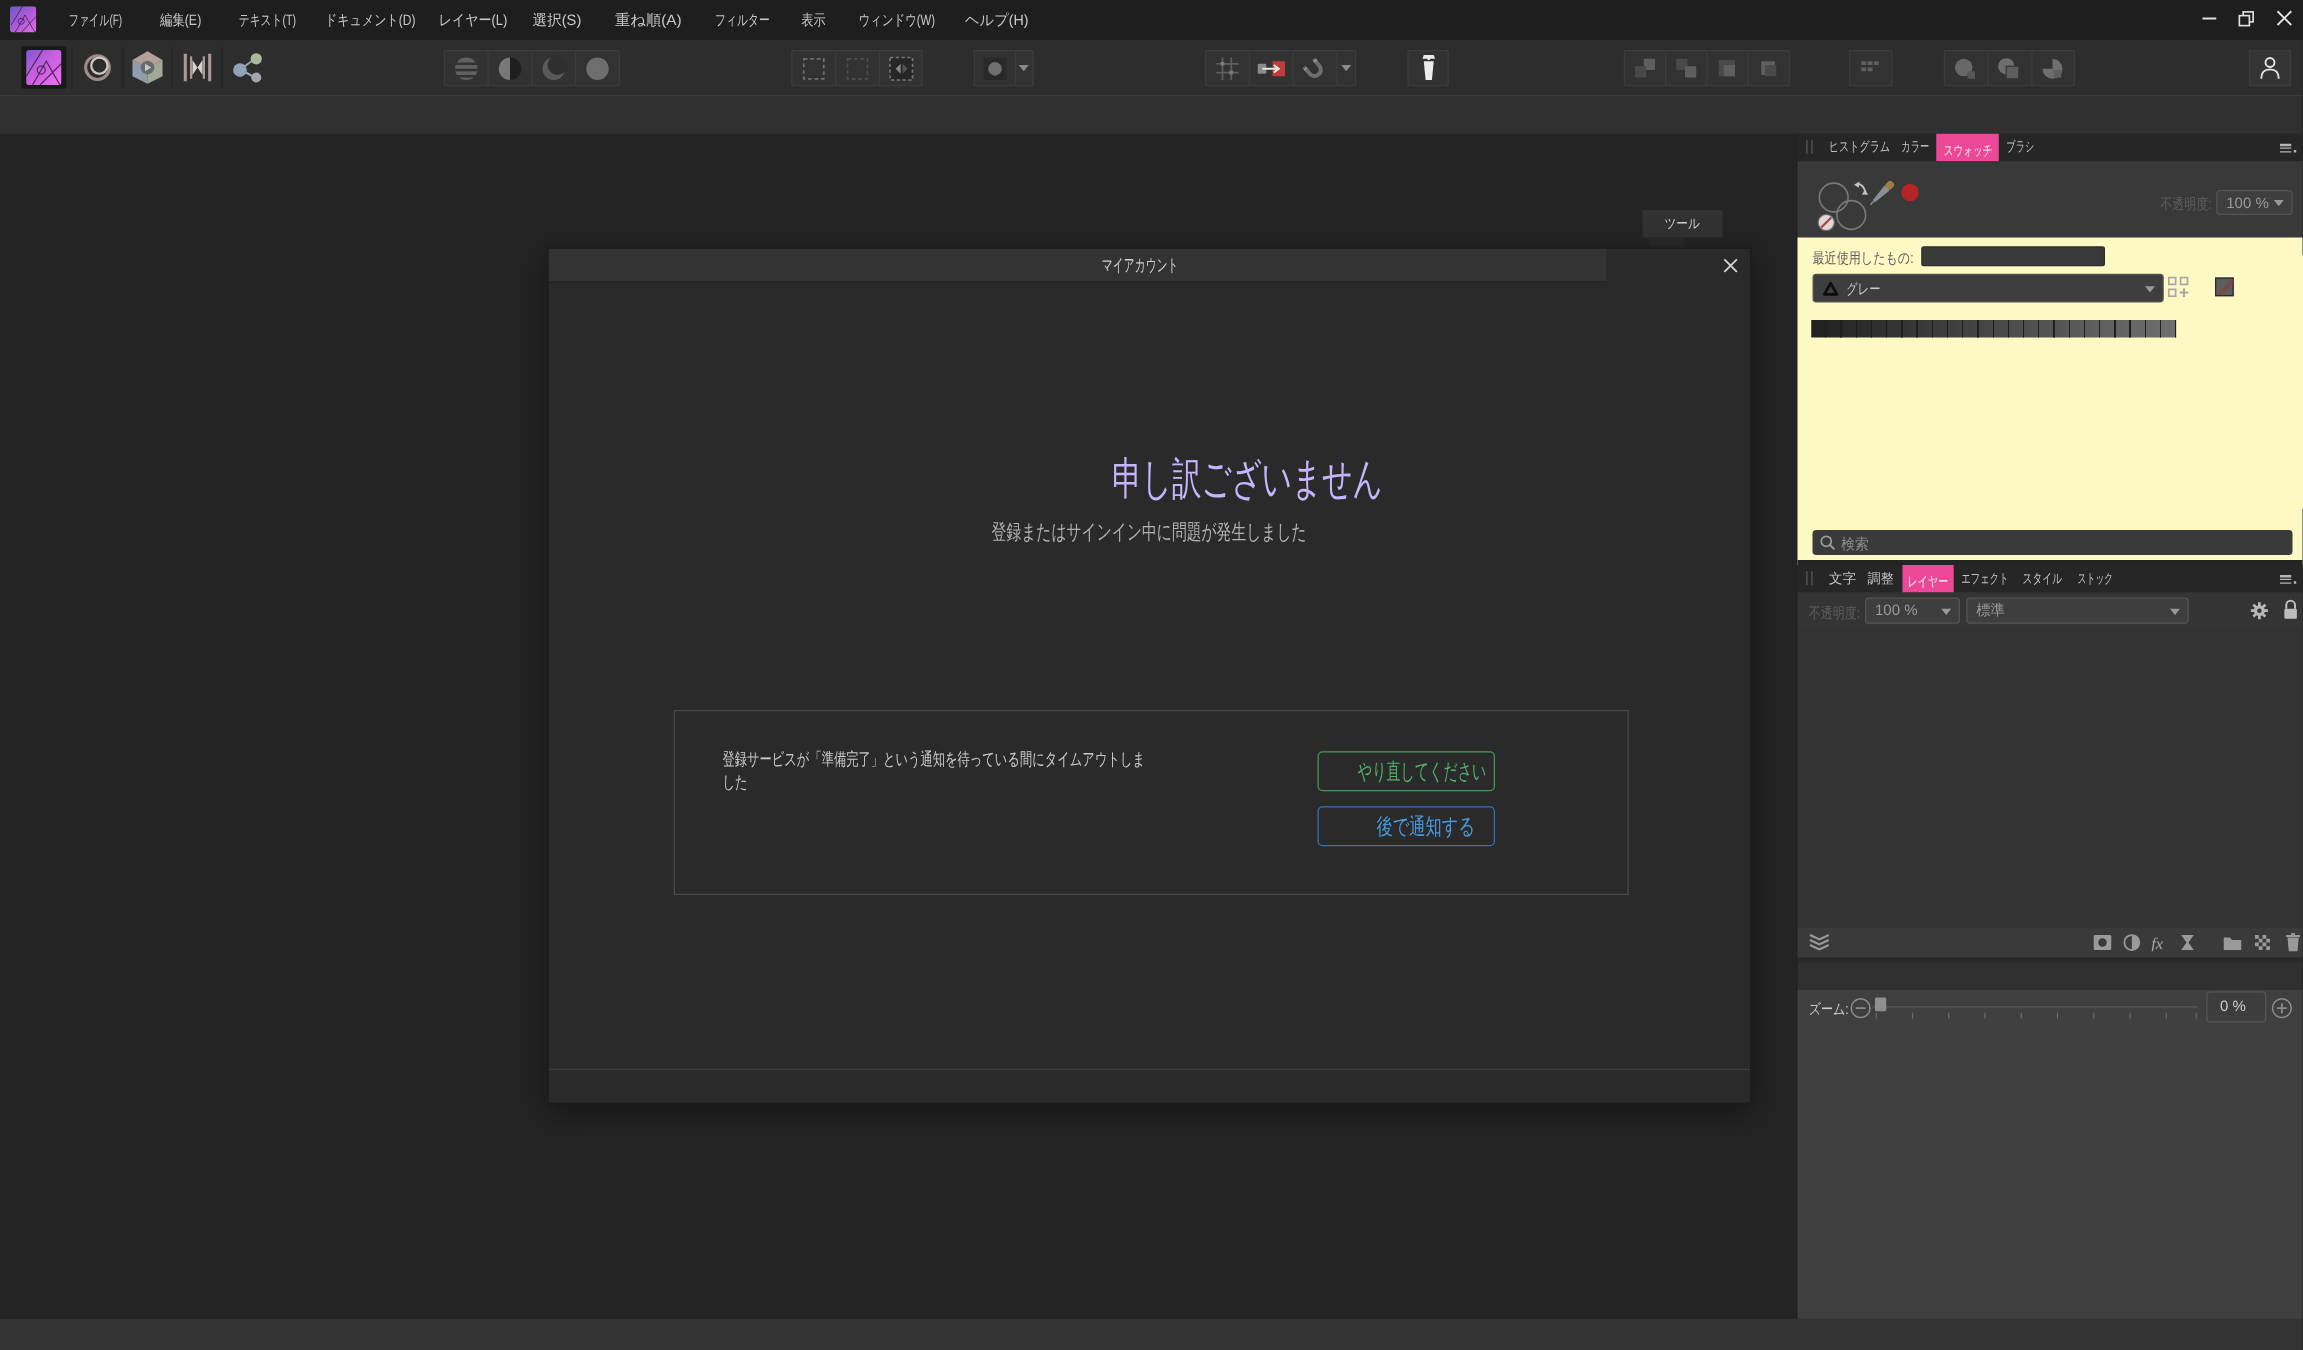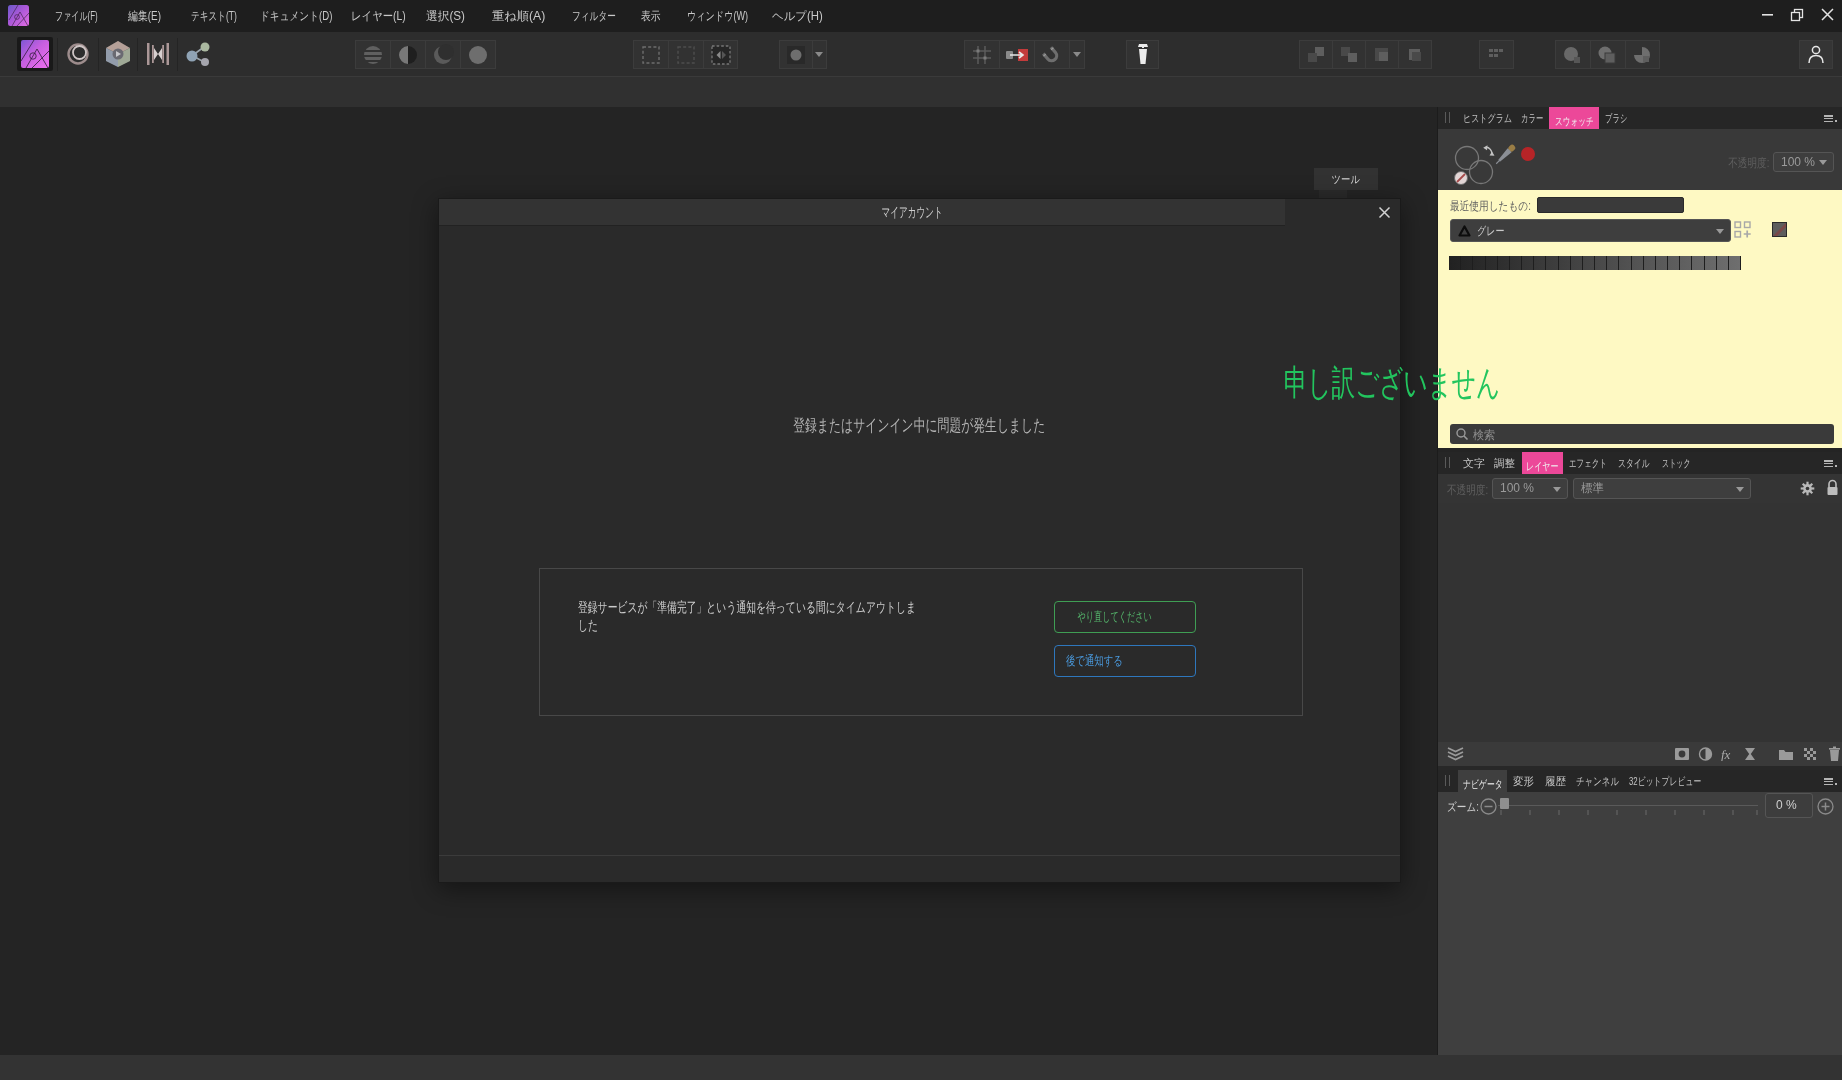--- a/index.html
+++ b/index.html
@@ -29,21 +29,21 @@
 .pmenu div{height:1.5px;background:#b5b5b5;margin-bottom:1.3px}
 .pmenu::after{content:"";position:absolute;right:-4px;bottom:0;width:2px;height:2px;background:#b5b5b5}
 .dd{position:absolute;background:#3e3e3e;border:1px solid #555;border-radius:3px;font-size:12px;color:#9a9a9a}
 .ddarrow{position:absolute;right:6px;top:50%;margin-top:-2px;width:0;height:0;border-left:4px solid transparent;border-right:4px solid transparent;border-top:5px solid #999}
 .dim{color:#5f5f5f}
 
 #modal{left:438px;top:198px;width:963px;height:685px;background:#2a2a2a;border:1px solid #1a1a1a;box-shadow:0 6px 24px rgba(0,0,0,.45)}
 #modaltitle{left:0;top:0;width:846px;height:27px;background:#333333;border-bottom:1px solid #222;text-align:center;line-height:27px;font-size:12px;color:#cfcfcf}
 #mclose{right:8px;top:6px;width:15px;height:15px}
 #mbox{left:100px;top:369px;width:764px;height:148px;border:1px solid #484848}
-.gbtn{position:absolute;left:514px;width:142px;height:32px;border-radius:4px;text-align:left;font-size:13px}
+.gbtn{position:absolute;left:514px;width:142px;height:32px;border-radius:4px;text-align:right;font-size:18px}
 
 .ptxt{position:absolute;font-size:12px;white-space:nowrap}
 #mfootline{left:0;top:656px;width:961px;height:1px;background:#3b3b3b}
 </style>
 </head>
 <body>
 
 <div class="abs" id="menubar">
   <svg class="abs" style="left:8px;top:5px" width="21" height="21" viewBox="0 0 21 21">
       <defs>
@@ -429,35 +429,20 @@
         </g>
       </svg>
     <svg class="abs" style="left:390px;top:4px" width="13" height="16" viewBox="0 0 13 16">
         <path d="M2 4 L11 4 L10 15 L3 15 Z" fill="#9a9a9a"></path>
         <rect x="1" y="2" width="11" height="1.6" fill="#9a9a9a"></rect>
         <rect x="5" y="0.5" width="3" height="2" fill="#9a9a9a"></rect>
       </svg>
   </div>
   <div class="abs" style="left:0;top:659px;width:405px;height:4px;background:#282828"></div>
 
-  <div class="tabbar" style="top:663px">
-    <div class="grip"></div>
-    <span class="tab tabactive" style="left:20px;width:49px;background:#3f3f3f">
-        <span class="jp abs" id="p15" style="--sx:0.709;left:5px;top:3px">ナビゲータ</span>
-      </span>
-    <span class="tab" style="left:75px"><span class="jp" id="p16" style="--sx:0.955">変形</span></span>
-    <span class="tab" style="left:107px"><span class="jp" id="p17" style="--sx:0.955">履歴</span></span>
-    <span class="tab" style="left:138px"><span class="jp" id="p18" style="--sx:0.764">チャンネル</span></span>
-    <span class="tab" style="left:191px"><span class="jp" id="p19" style="--sx:0.708">32ビットプレビュー</span></span>
-    <div class="pmenu">
-        <div></div>
-        <div></div>
-        <div></div>
-      </div>
-  </div>
 
   <div class="abs" style="left:0;top:685px;width:405px;height:263px;background:#3f3f3f">
     <span class="ptxt" style="left:9px;top:7px;color:#cfcfcf"><span class="jp" id="p20" style="--sx:.8">ズーム:</span></span>
     <svg class="abs" style="left:42px;top:6px" width="17" height="17">
         <circle cx="8.5" cy="8.5" r="7.5" fill="none" stroke="#8a8a8a" stroke-width="1.3"></circle>
         <line x1="4.5" y1="8.5" x2="12.5" y2="8.5" stroke="#8a8a8a" stroke-width="1.5"></line>
       </svg>
     <div class="abs" style="left:60px;top:13px;width:260px;height:1px;background:#5a5a5a"></div>
     <div class="abs" style="left:62px;top:6px;width:9px;height:11px;background:#8f8f8f;border-radius:1px"></div>
     <svg class="abs" style="left:60px;top:18px" width="262" height="6">
@@ -486,21 +471,21 @@
 <div class="abs" style="left:1314px;top:168px;width:64px;height:22px;background:#323232;text-align:center;font-size:11px;color:#d5d5d5;line-height:22px"><span class="jpc" id="p21" style="--sx:0.848">ツール</span></div>
 <div class="abs" style="left:1319px;top:190px;width:28px;height:9px;background:#2a2a2a"></div>
 
 <div class="abs" id="modal">
   <div class="abs" id="modaltitle">
       <div style="position:absolute;left:0;top:0;width:946px;height:27px;text-align:center"><span class="jpc" id="t1" style="--sx:0.612;font-size:14px">マイアカウント</span></div>
     </div>
   <div class="abs" id="mclose"><svg width="15" height="15">
         <path d="M2.5 2.5 L12.5 12.5 M12.5 2.5 L2.5 12.5" stroke="#d2d2d2" stroke-width="1.5"></path>
       </svg></div>
-  <div class="abs" style="left:0;top:160px;width:1118px;text-align:right;font-size:36px;color:#22c55e"><span class="jpc" id="t2" style="--sx:0.656">申し訳ございません</span></div>
+  <div class="abs" style="left:0;top:160px;width:1118px;text-align:center;font-size:36px;color:#c4b5fd"><span class="jpc" id="t2" style="--sx:0.656">申し訳ございません</span></div>
   <div class="abs" style="left:0;top:215px;width:961px;text-align:center;font-size:17px;color:#b3b3b3"><span class="jpc" id="t3" style="--sx:0.695">登録またはサインイン中に問題が発生しました</span></div>
   <div class="abs" id="mbox">
     <div class="abs" style="left:38px;top:29px;font-size:14px;color:#cbcbcb;line-height:18px"><span class="jp" id="t4" style="--sx:0.7">登録サービスが「準備完了」という通知を待っている間にタイムアウトしま<br>した</span></div>
     <div class="gbtn" style="top:32px;border:1px solid #3f9e54;color:#53b169;line-height:30px"><span class="jpc" id="t5" style="--sx:0.622">やり直してください</span></div>
     <div class="gbtn" style="top:76px;border:1px solid #2e77bd;color:#4a9ade;line-height:30px"><span class="jpc" id="t6" style="--sx:0.722">後で通知する</span></div>
   </div>
   <div class="abs" id="mfootline"></div>
 </div>
 
 </body></html>

